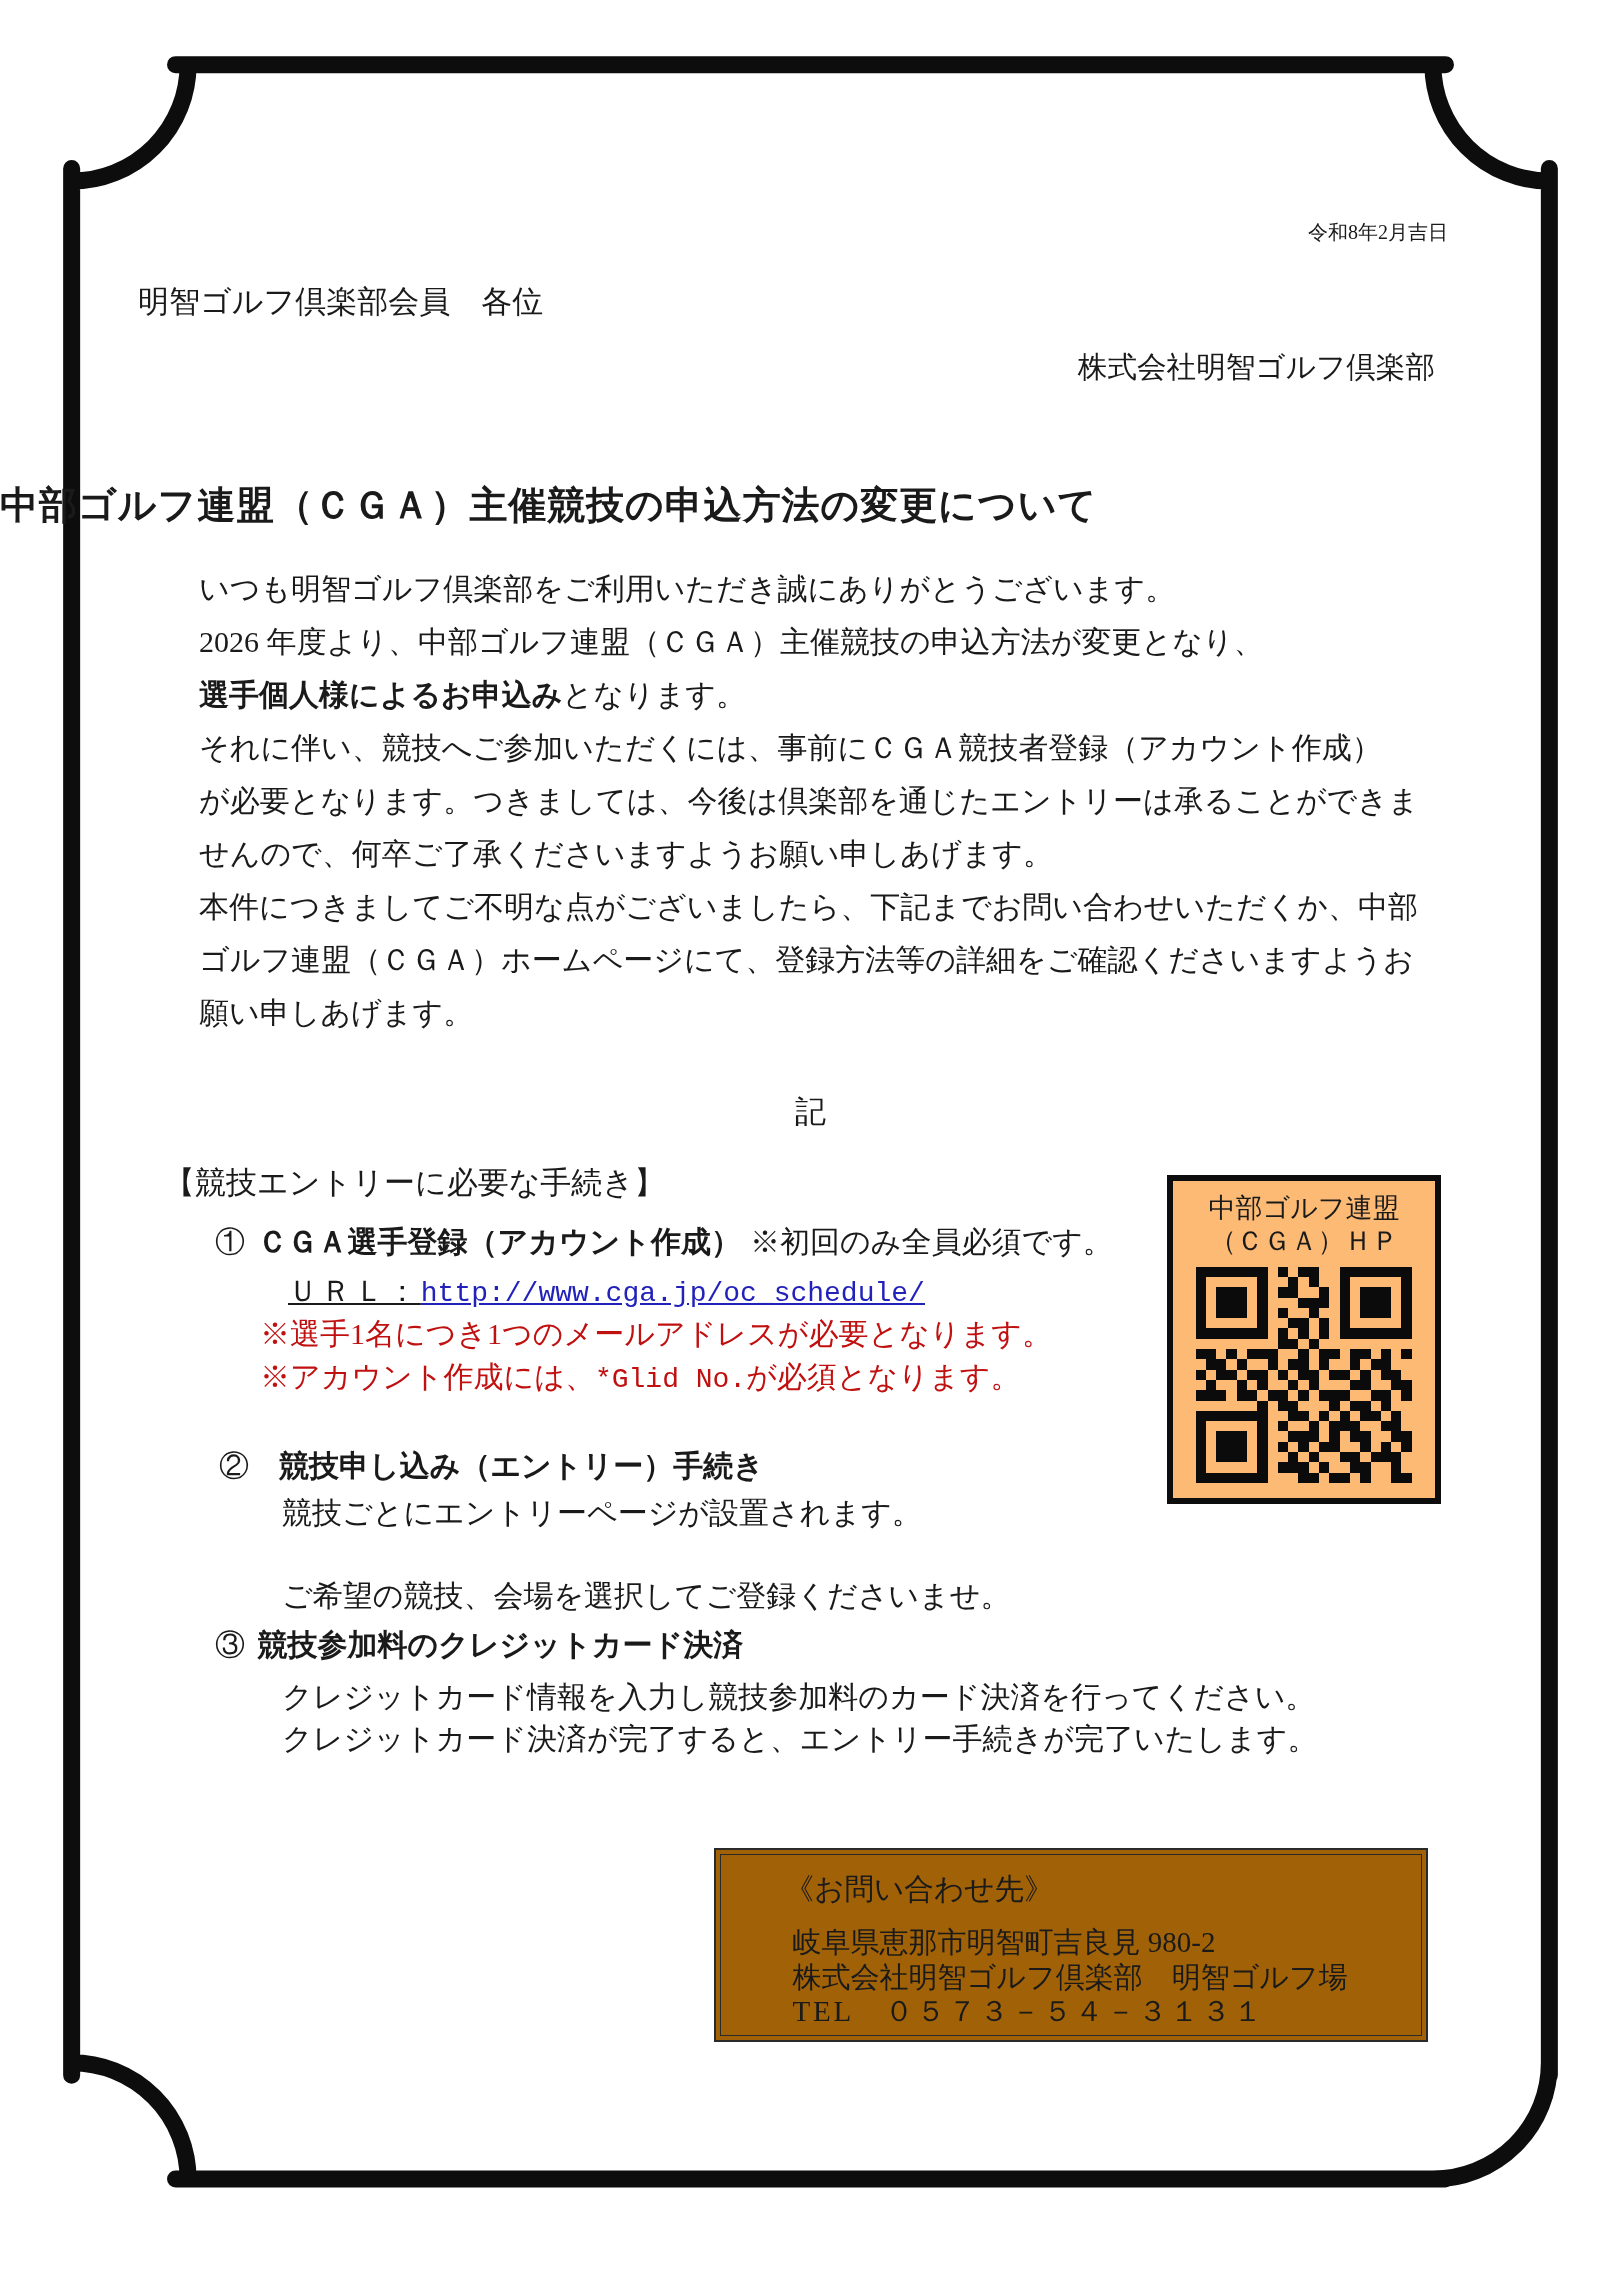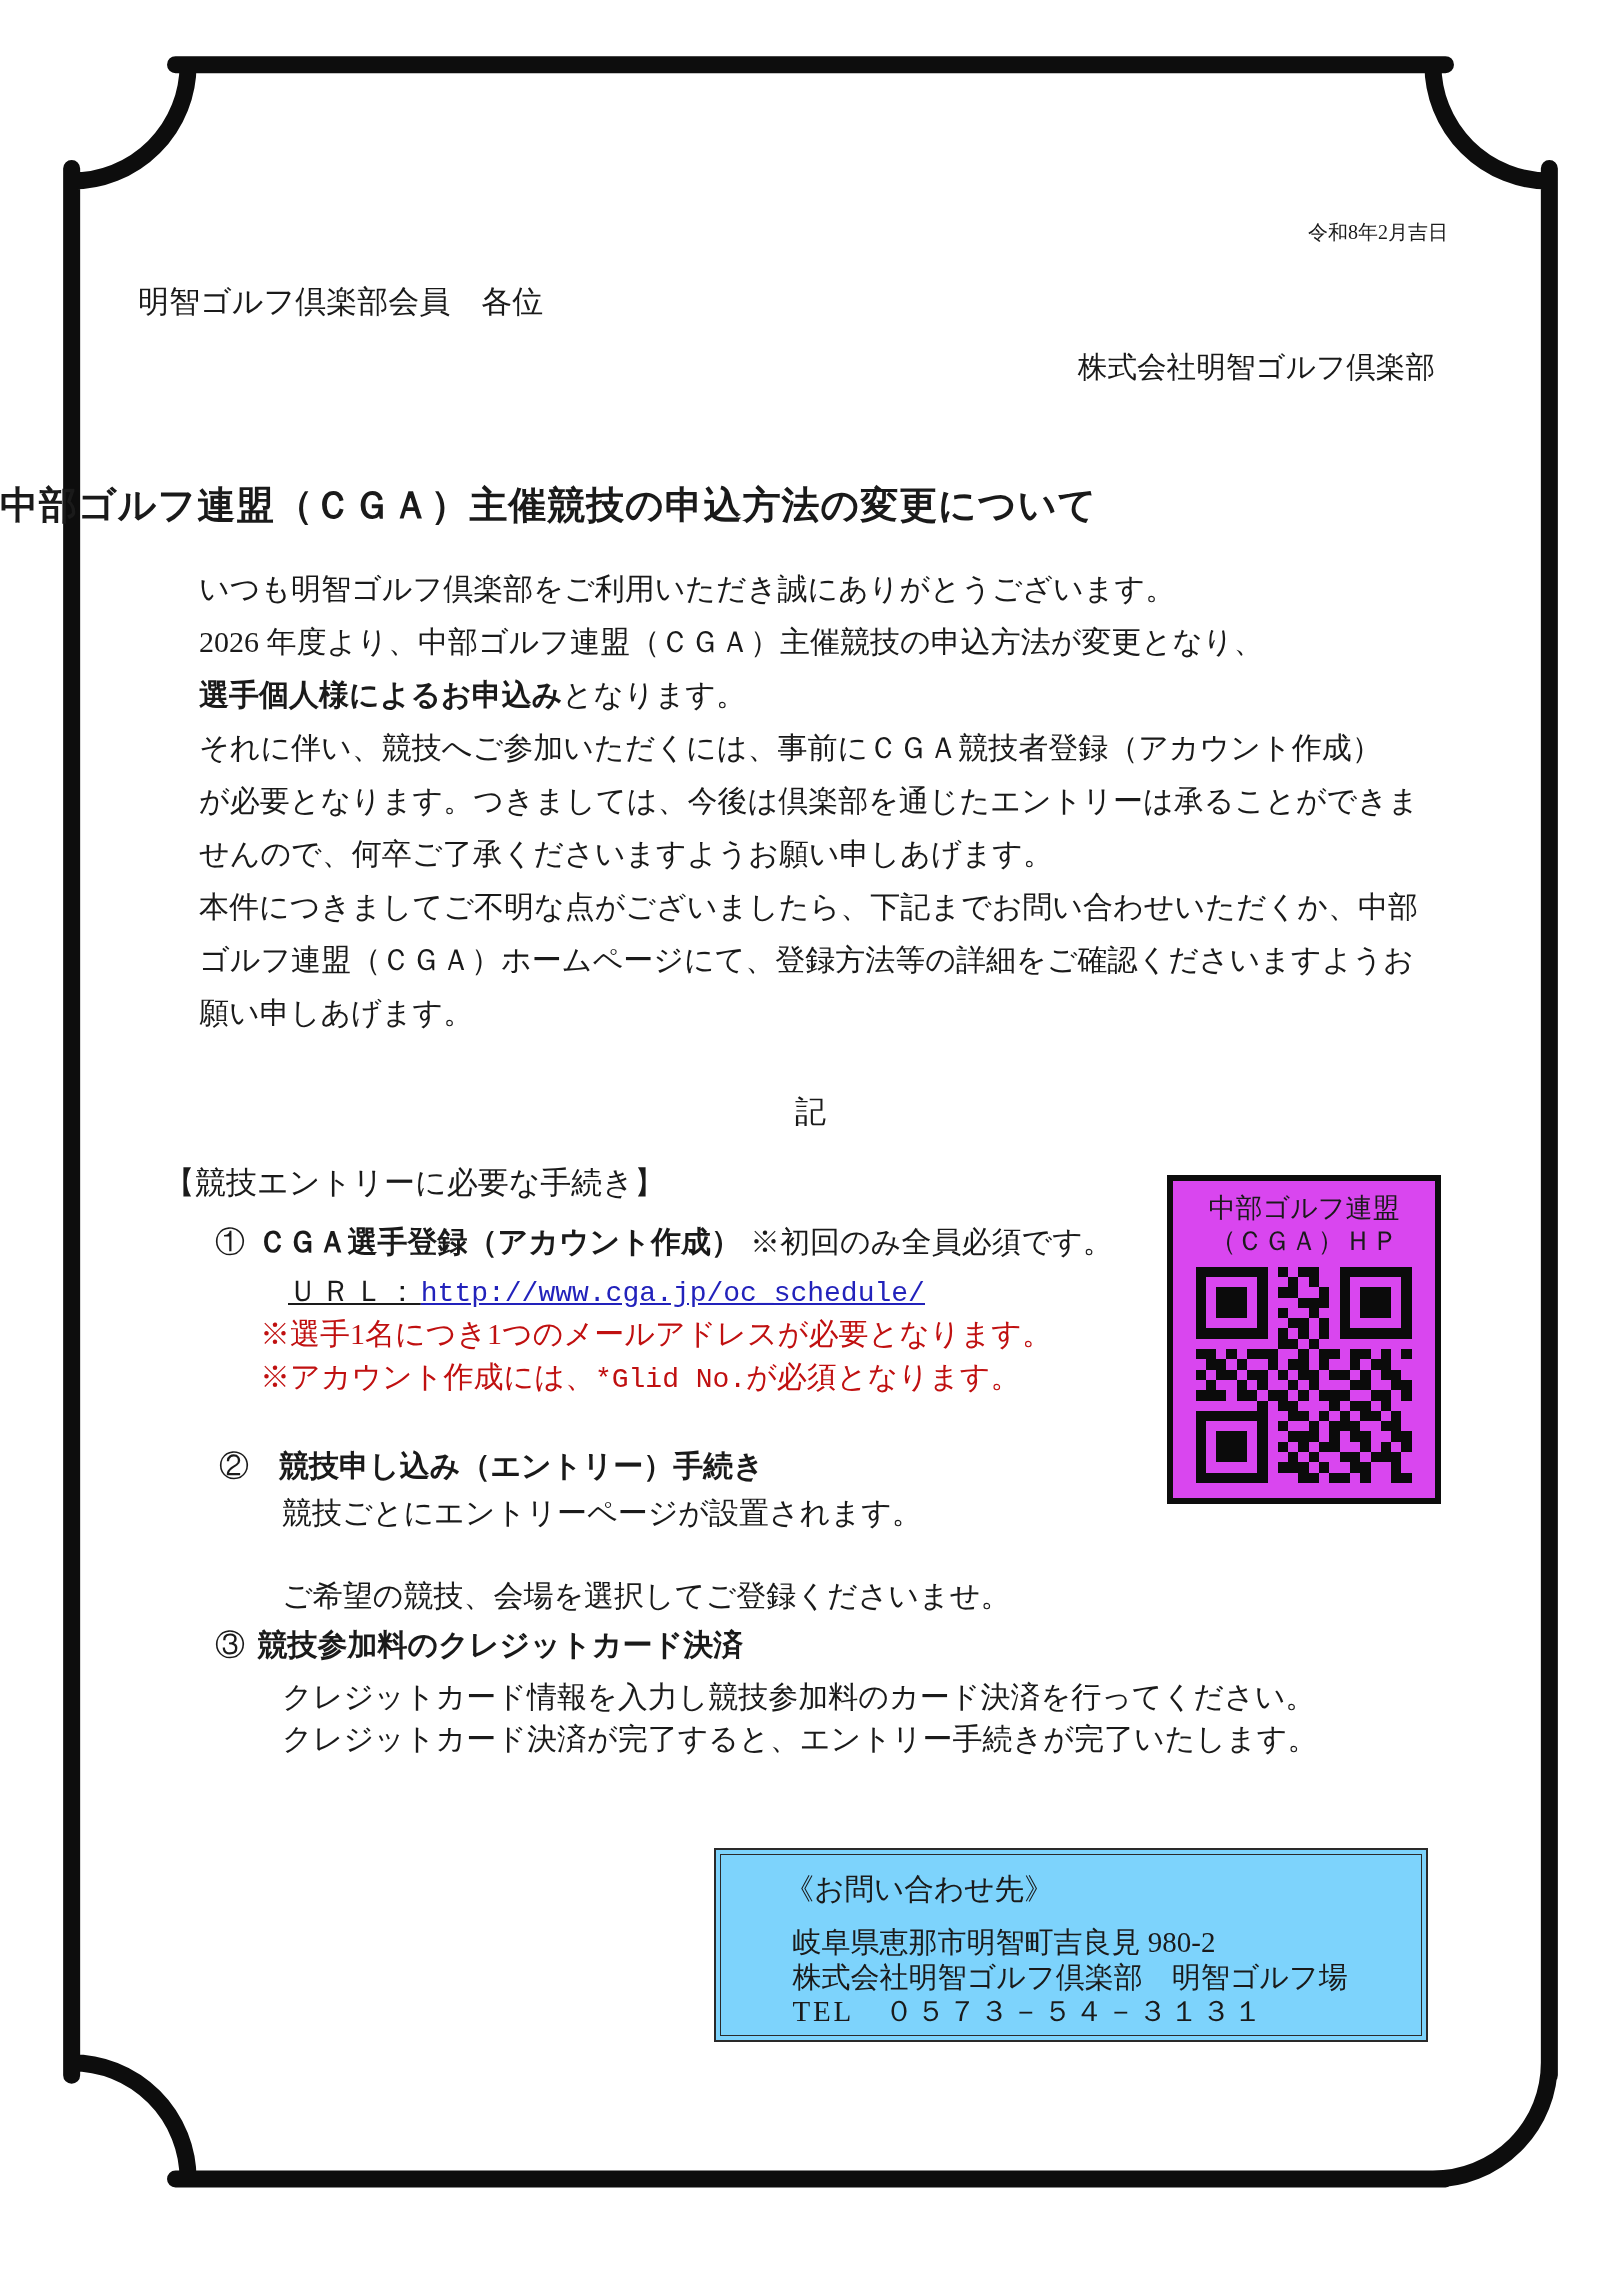--- a/index.html
+++ b/index.html
@@ -30,30 +30,30 @@
   a.link{
     color:var(--link,#2222bb);
     text-decoration:underline;
     font-family:"Liberation Mono","DejaVu Sans Mono",monospace;
     font-size:28px;
   }
   .red{color:var(--red,#c01010);}
   .mono{font-family:"Liberation Mono","DejaVu Sans Mono",monospace;font-size:28px;}
   .qr-box{
     left:1167px;top:1175px;width:262px;height:317px;
-    border:6.3px solid #0d0d0d;background:#d946ef;text-align:center;
+    border:6.3px solid #0d0d0d;background:#fdba74;text-align:center;
   }
   .qr-label{font-size:27px;line-height:33px;margin-top:10.7px;}
   .qr-grid{width:217px;margin:9px auto 0;}
   .qr-row{display:flex;height:10.3px;}
   .qr-cell{width:10.3px;height:10.3px;flex:0 0 10.3px;}
   .qr-cell.on{background:#0b0b0b;}
   .contact-box{
     left:714px;top:1848px;width:710px;height:190px;
-    border:2.7px solid #2a2a2a;background:#7dd3fc;
+    border:2.7px solid #2a2a2a;background:#a16207;
   }
   .contact-inner{position:absolute;inset:3.6px;border:1.8px solid #2a2a2a;}
   .contact-heading{left:64px;top:14.3px;font-size:29.6px;}
   .contact-l1{left:72px;top:68px;font-size:29px;}
   .contact-l2{left:72px;top:103px;font-size:29px;}
   .contact-l3{left:72px;top:137px;font-size:29px;letter-spacing:2.7px;}
 </style>
 </head>
 <body>
 

